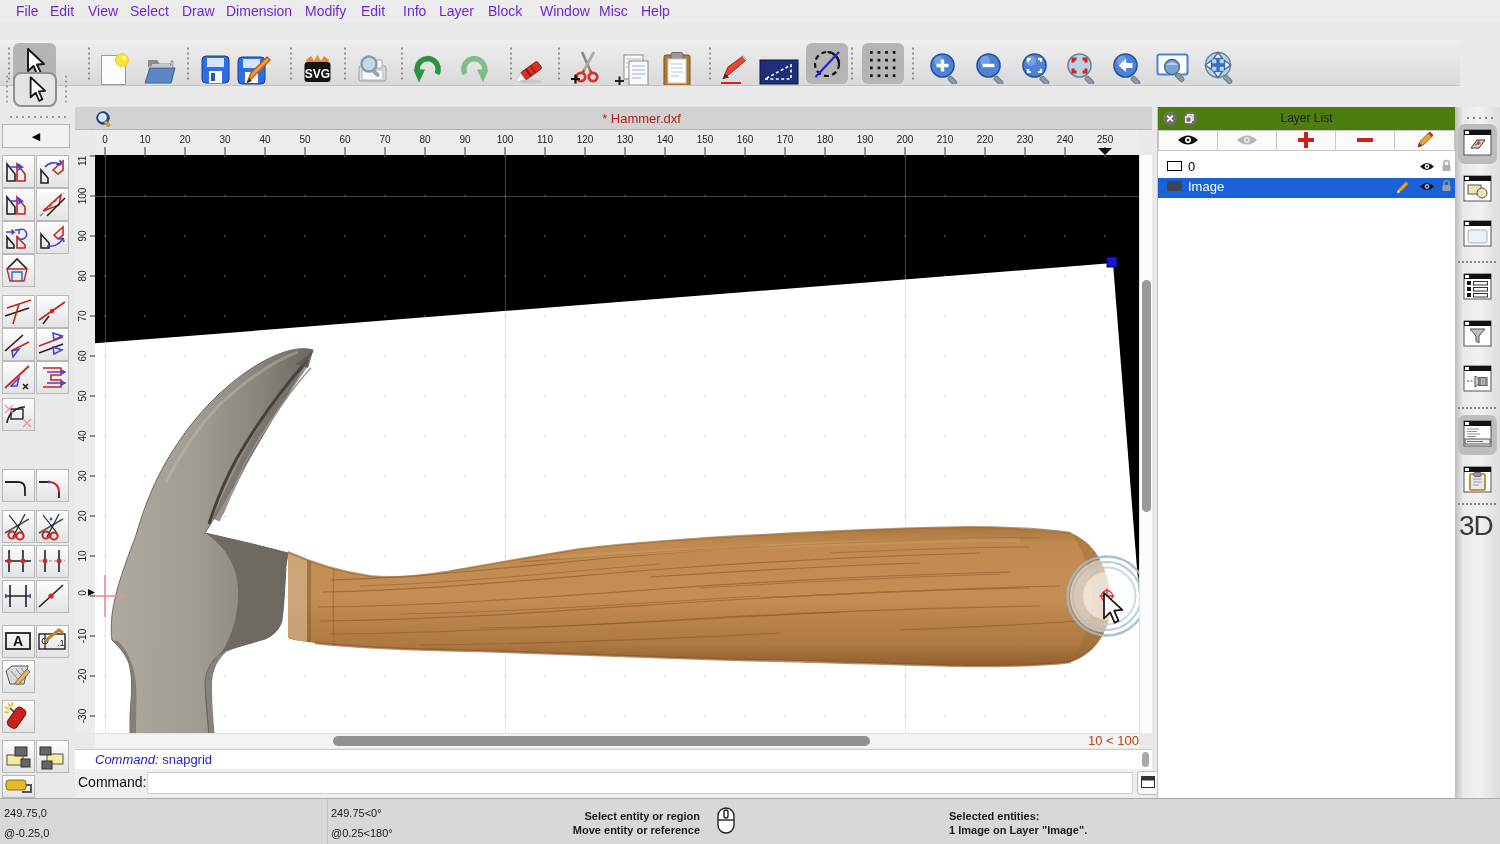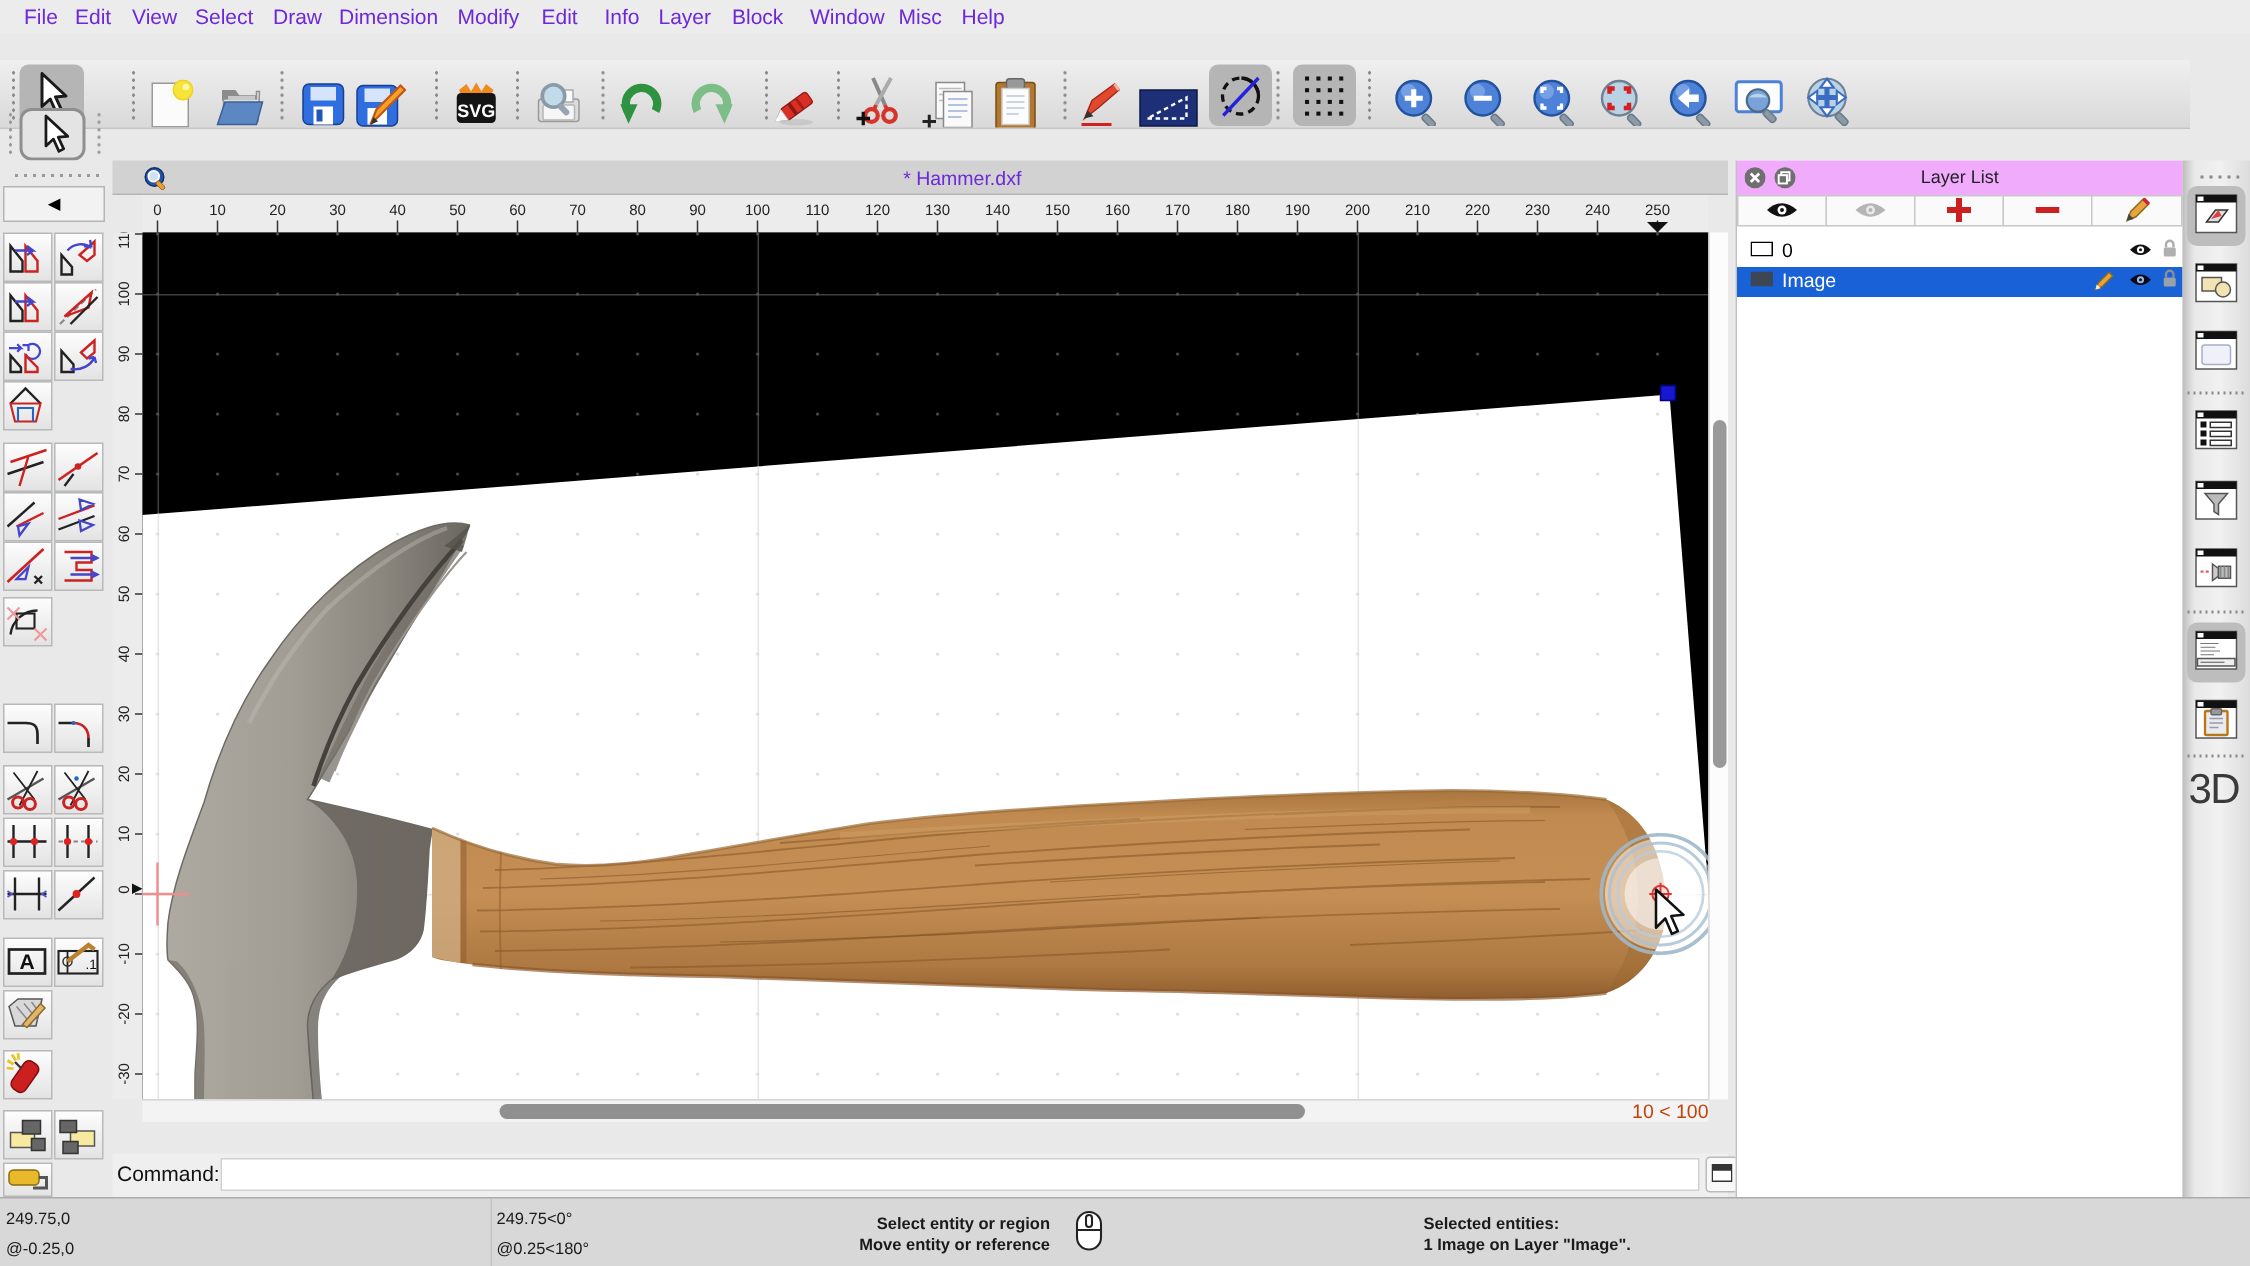--- a/index.html
+++ b/index.html
@@ -20,39 +20,39 @@
 
 #selbtn2 { position:absolute; left:13px; top:72px; width:44px; height:35px; border:2px solid #8f8f8f; border-radius:8px; background:#e4e4e4; }
 
 
 #leftbar { position:absolute; left:0; top:107px; width:75px; height:691px; background:#e9e9e9; }
 .lbtn { position:absolute; width:33px; height:33px; background:linear-gradient(#fdfdfd,#e3e3e3); border:1px solid #b9b9b9; }
 #backbtn { position:absolute; left:2px; top:17px; width:68px; height:24px; background:#f2f2f2; border:1px solid #b5b5b5; text-align:center; font-size:11px; line-height:22px; }
 
 
 #mdittl { position:absolute; left:75px; top:107px; width:1077px; height:23px; background:#d2d2d2; border-bottom:1px solid #b5b5b5; }
-#mdittl .t { position:absolute; left:56px; right:0; top:4px; text-align:center; font-size:13px; color:#6d28d9; }
+#mdittl .t { position:absolute; left:56px; right:0; top:4px; text-align:center; font-size:13px; color:#b91c1c; }
 #hruler { position:absolute; left:95px; top:130px; width:1044px; height:25px; background:#ececec; font-size:10px; color:#222; }
 #vruler { position:absolute; left:75px; top:155px; width:20px; height:578px; background:#ececec; font-size:10px; color:#222; }
 #canvas { position:absolute; left:95px; top:155px; width:1044px; height:578px; background:#000; }
 #vsb { position:absolute; left:1139px; top:155px; width:13px; height:578px; background:#fcfcfc; border-left:1px solid #e2e2e2; }
 #vsb .th { position:absolute; left:2px; top:125px; width:9px; height:232px; background:#999; border-radius:5px; }
 #hsb { position:absolute; left:95px; top:733px; width:1044px; height:15px; background:#f3f3f3; border-top:1px solid #e0e0e0; }
 #hsb .th { position:absolute; left:238px; top:2px; width:537px; height:10px; background:#909090; border-radius:5px; }
 #zoomlbl { position:absolute; left:1040px; top:733px; width:99px; text-align:right; font-size:13px; color:#c2410c; background:transparent; }
 
 
 #cmdhist { position:absolute; left:75px; top:749px; width:1077px; height:20px; background:#fff; border-top:1px solid #ccc; font-size:13px; }
 #cmdin { position:absolute; left:75px; top:769px; width:1077px; height:29px; background:#efefef; }
 #cmdin .fld { position:absolute; left:68px; top:3px; width:990px; height:22px; background:#fff; border:1px solid #d0d0d0; }
 #cmdin .btn { position:absolute; left:1062px; top:2px; width:22px; height:24px; background:#f8f8f8; border:1px solid #bbb; border-radius:3px; }
 
 
 #lpanel { position:absolute; left:1157px; top:107px; width:298px; height:691px; background:#fff; border-left:1px solid #c0c0c0; }
-#lpttl { position:absolute; left:0; top:0; width:297px; height:32px; background:#f0abfc; border-bottom:1px solid #b5b5b5; }
+#lpttl { position:absolute; left:0; top:0; width:297px; height:32px; background:#4d7c0f; border-bottom:1px solid #b5b5b5; }
 #lpttl .t { position:absolute; left:0; right:0; top:4px; text-align:center; font-size:12px; color:#222; }
 .lpbtn { position:absolute; top:23px; width:60px; height:21px; background:#fafafa; border:1px solid #c8c8c8; }
 .lrow { position:absolute; left:0; width:297px; height:20px; font-size:13px; }
 
 
 #dock { position:absolute; left:1455px; top:107px; width:45px; height:691px; background:linear-gradient(to right,#bdbdbd 0,#e9e9e9 18%,#f1f1f1 55%,#dcdcdc 100%);padding-left:16px; }
 .dockico { position:absolute; left:8px; width:29px; height:29px; }
 .docksel { position:absolute; left:3px; width:39px; height:40px; background:#bdbdbd; border-radius:7px; }
 
 
@@ -619,20 +619,24 @@
       <path d="M1104 593 L1104 618.5 L1110.2 612.3 L1114.6 622.6 L1118.6 620.8 L1114.1 610.7 L1122.3 609.9 Z" fill="#fff" stroke="#111" stroke-width="1.7" stroke-linejoin="round"></path>
     </svg>
   </div>
   <div id="vsb">
       <div class="th"></div>
     </div>
   <div id="hsb">
       <div class="th"></div>
     </div>
   <div id="zoomlbl">10 &lt; 100</div>
+  <div id="cmdhist">
+      <span style="position:absolute;left:20px;top:2px;color:#2222cc"><i>Command:</i> snapgrid</span>
+    <div style="position:absolute;right:3px;top:2px;width:7px;height:15px;background:#a8a8a8;border-radius:4px"></div>
+  </div>
   <div id="cmdin">
     <span style="position:absolute;left:3px;top:5px;font-size:14px;color:#111">Command:</span>
     <div class="fld" style="left:72px;width:986px"></div>
     <div class="btn"><svg width="14" height="12" style="margin:4px 3px">
           <rect x="0.5" y="0.5" width="13" height="11" fill="#fff" stroke="#333"></rect>
           <rect x="0.5" y="0.5" width="13" height="4" fill="#333"></rect>
         </svg></div>
   </div>
   <div id="lpanel">
     <div id="lpttl">

